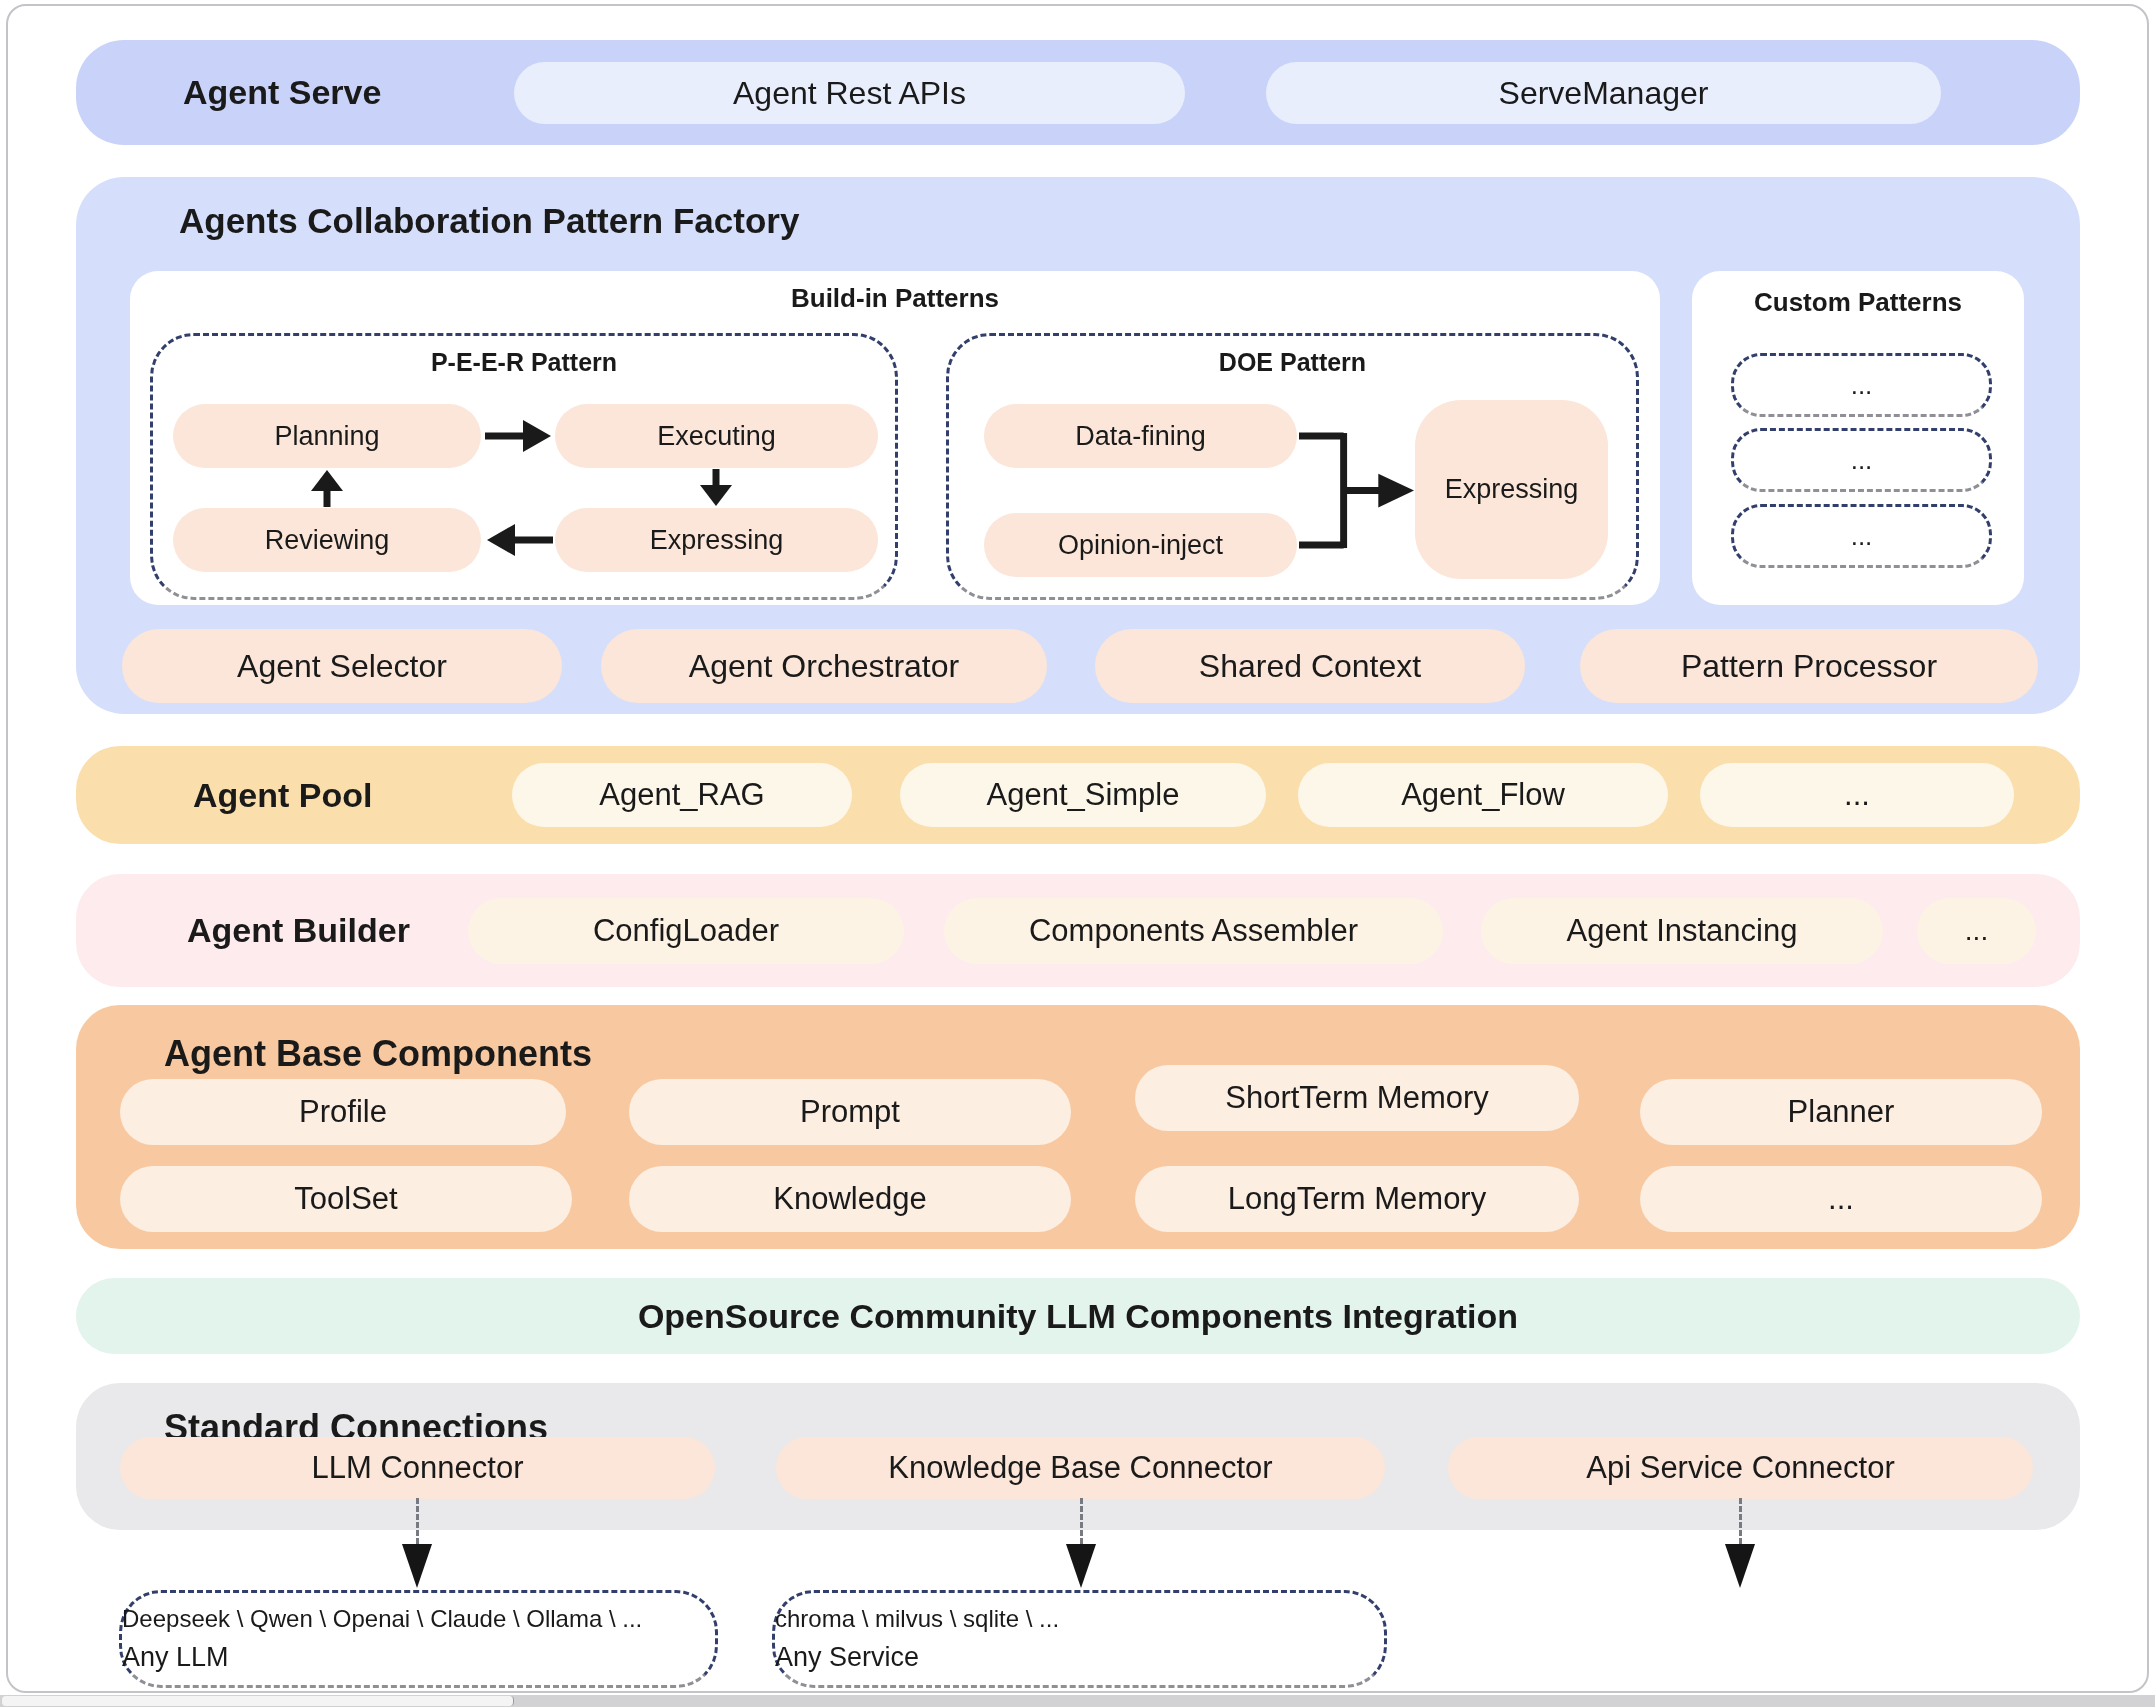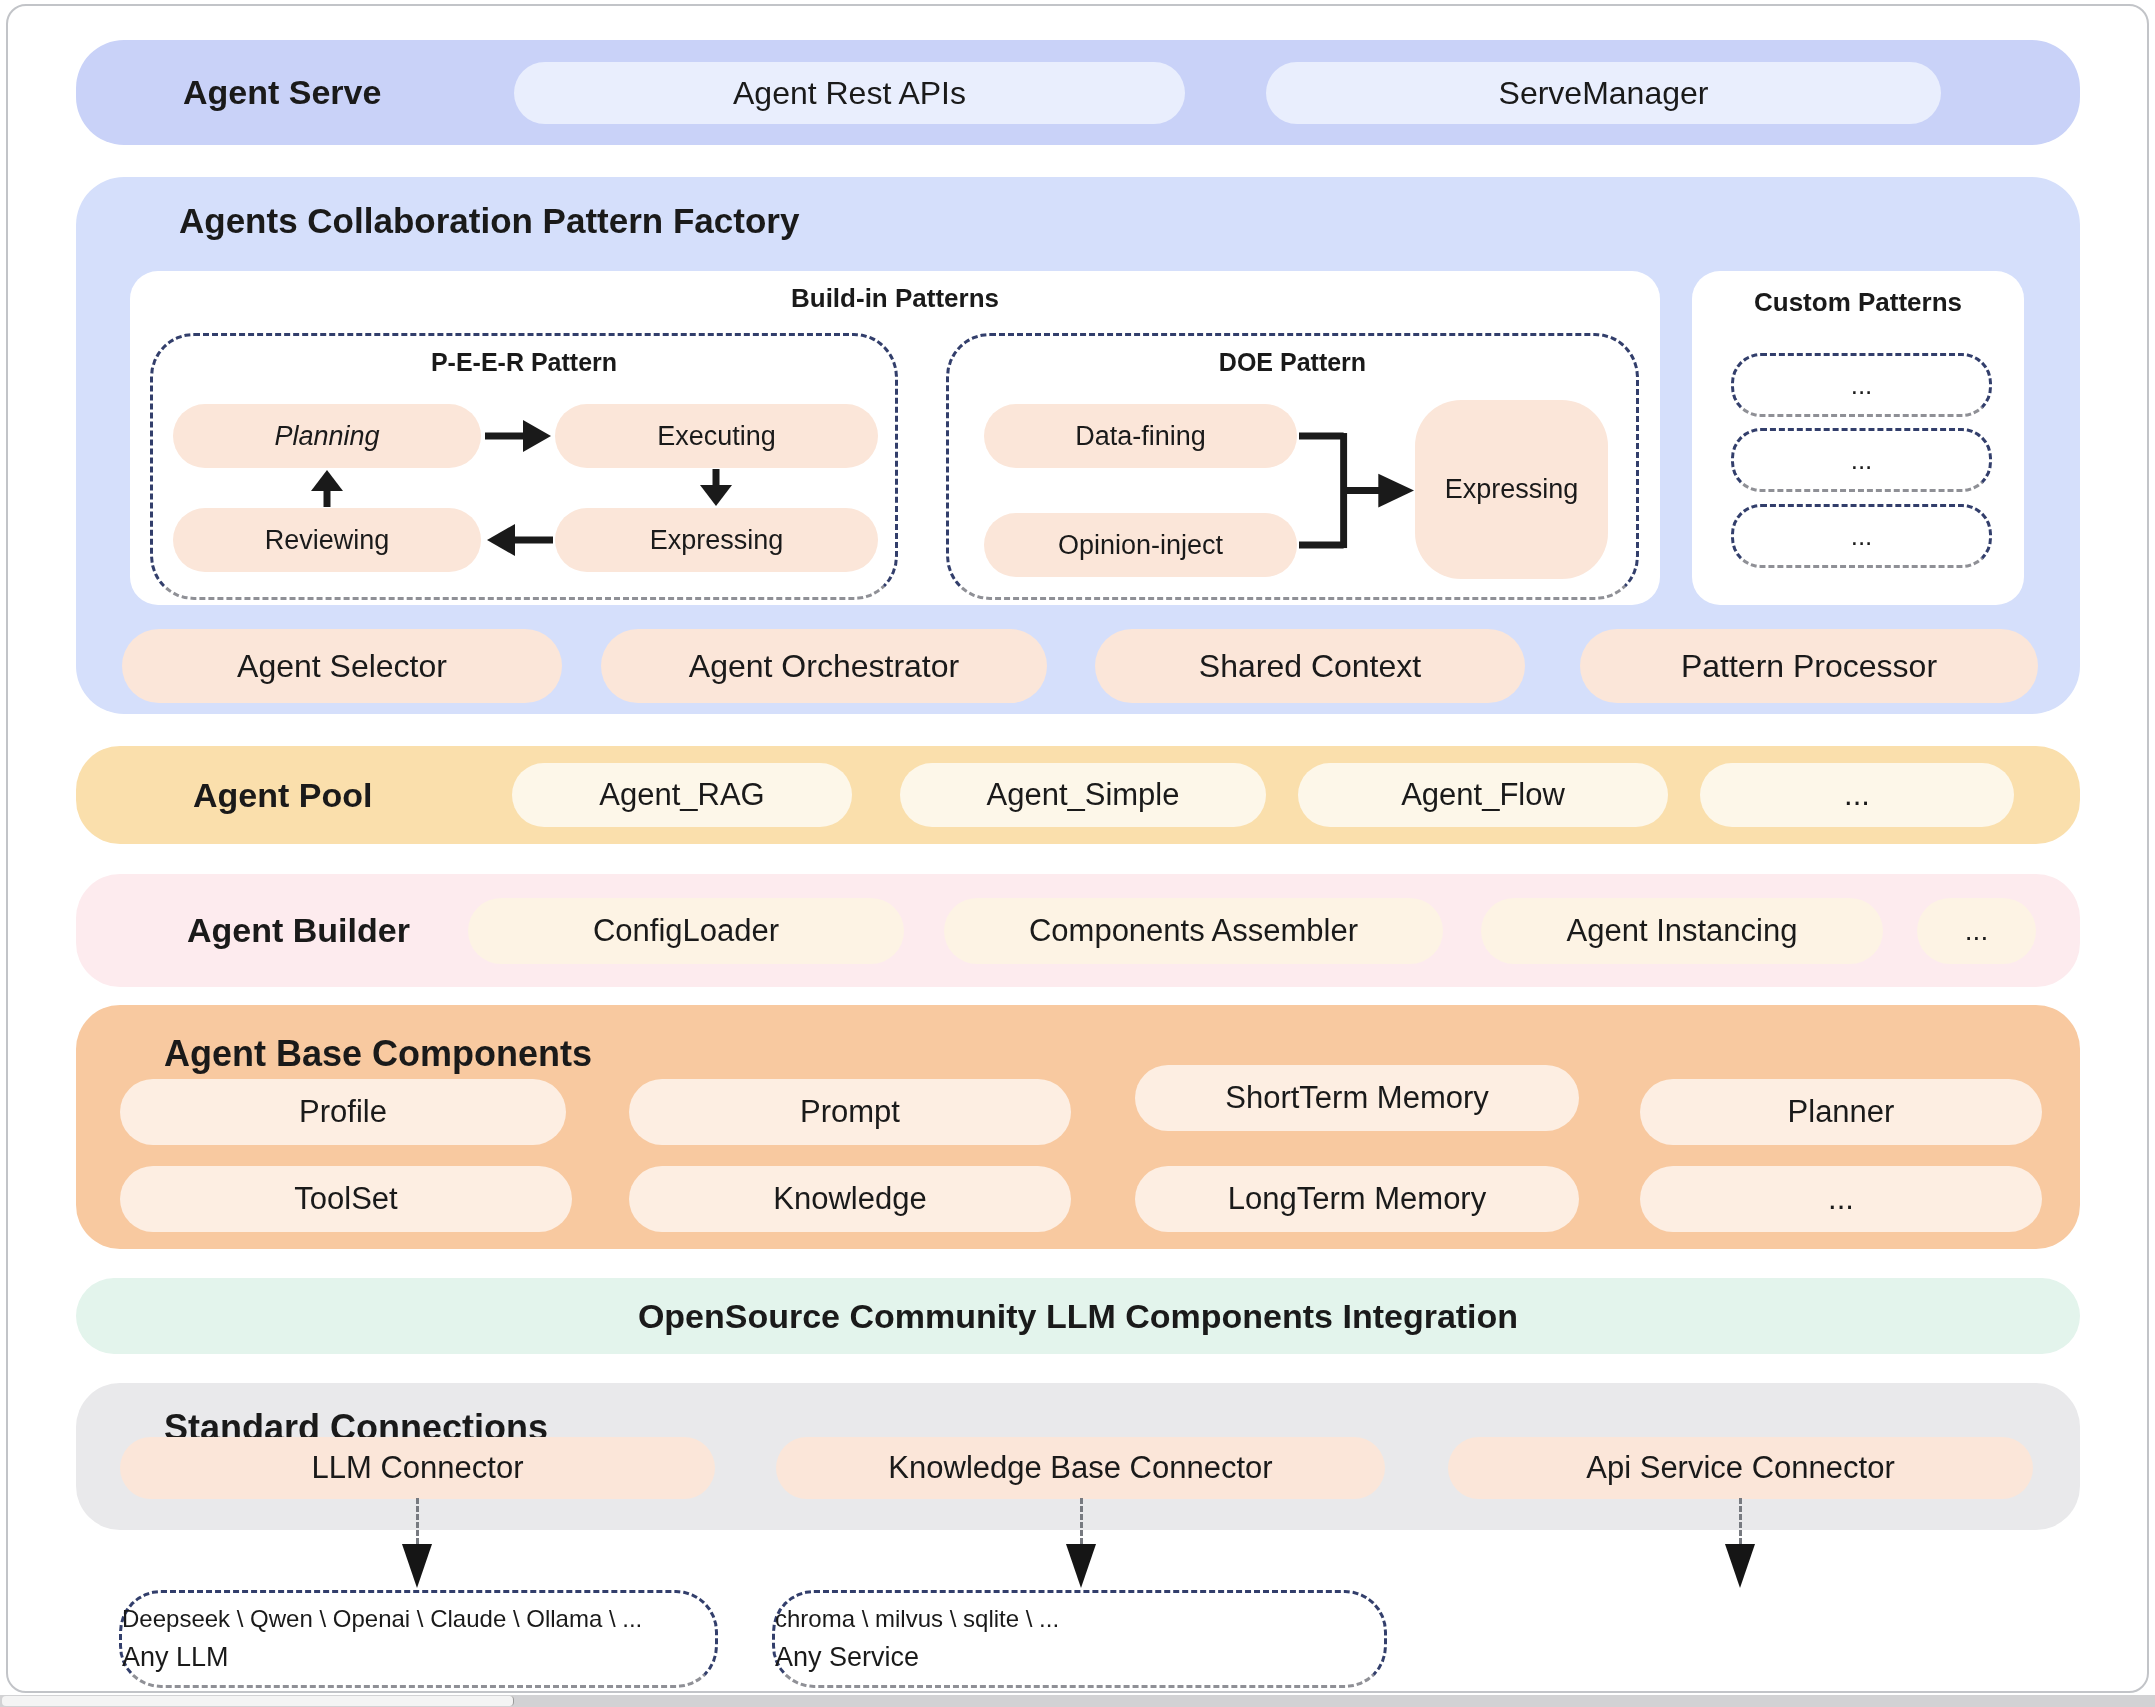--- a/index.html
+++ b/index.html
@@ -63,21 +63,21 @@
   </div>
 
   <div class="band" style="top:177px; height:537px; border-radius:48px; background:var(--c-factory_band);">
     <div class="corner-title" style="left:103px; top:24px; font-size:35px;">Agents Collaboration Pattern Factory</div>
 
     <div class="panel" style="left:54px; top:94px; width:1530px; height:334px;">
       <div class="panel-title" style="top:12px;">Build-in Patterns</div>
 
       <div class="pattern-box dashed" style="left:20px; top:62px; width:742px; height:261px;">
         <div class="pattern-title">P-E-E-R Pattern</div>
-        <div class="node c" style="left:20px; top:68px; width:308px; height:64px;font-style:italic;">Planning</div>
+        <div class="node c" style="left:20px; top:68px; width:308px; height:64px;">Planning</div>
         <div class="node c" style="left:402px; top:68px; width:323px; height:64px;">Executing</div>
         <div class="node c" style="left:20px; top:172px; width:308px; height:64px;">Reviewing</div>
         <div class="node c" style="left:402px; top:172px; width:323px; height:64px;">Expressing</div>
 
         <svg class="arrow" style="left:332px; top:78px;" width="68" height="44" viewBox="0 0 68 44">
           <line x1="0" y1="22" x2="42" y2="22" stroke="var(--c-arrow)" stroke-width="7"></line>
           <polygon points="38,6 66,22 38,38" fill="var(--c-arrow)"></polygon>
         </svg>
         <svg class="arrow" style="left:543px; top:133px;" width="40" height="38" viewBox="0 0 40 38">
           <line x1="20" y1="0" x2="20" y2="20" stroke="var(--c-arrow)" stroke-width="7"></line>

